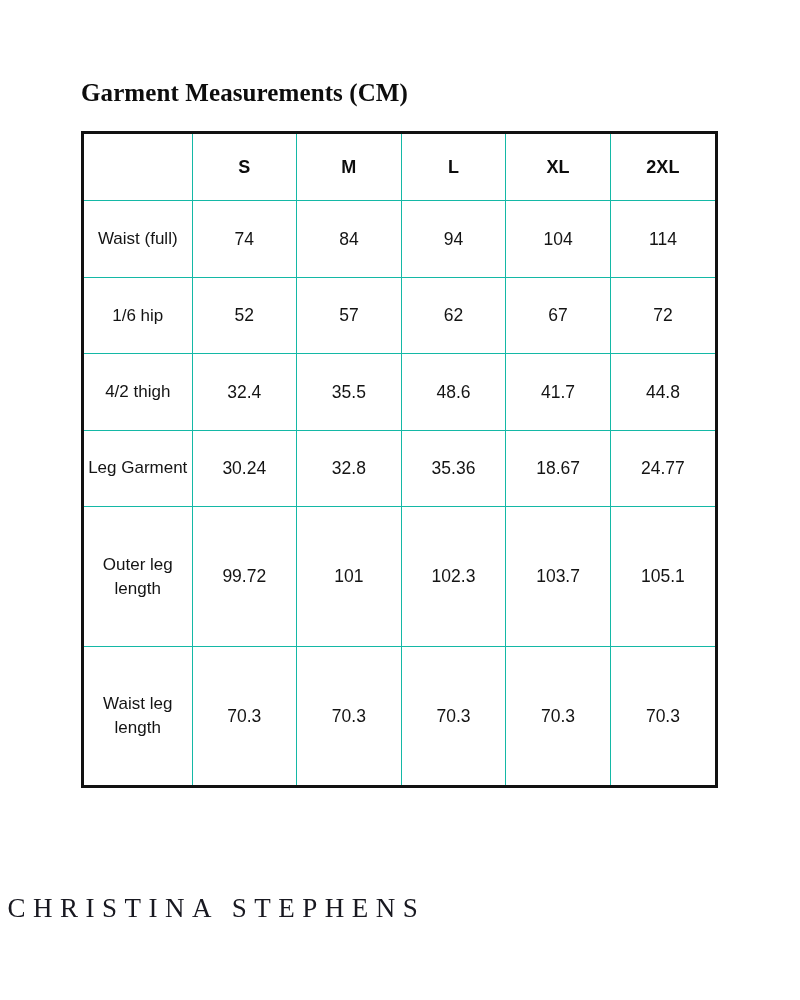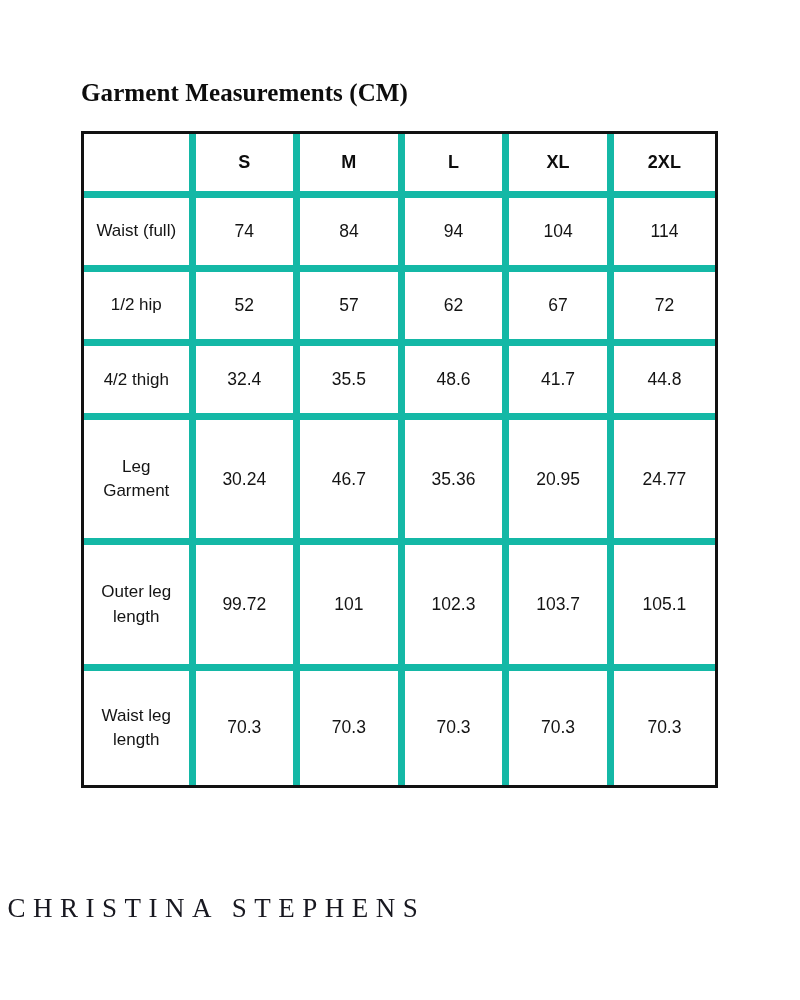--- a/index.html
+++ b/index.html
@@ -51,21 +51,21 @@
     width: 100%;
     height: 100%;
     border-collapse: collapse;
     table-layout: fixed;
   }
   table.size-table col.c-label { width: 108px; }
   table.size-table col.c-size  { width: 104.6px; }
 
   table.size-table td,
   table.size-table th {
-    border: 7px solid #14b8a6;
+    border: 1px solid #14b8a6;
     padding: 2px 4px;
     text-align: center;
     vertical-align: middle;
     box-sizing: border-box;
     background: #ffffff;
   }
   
   table.size-table tr:first-child td,
   table.size-table tr:first-child th { border-top: none; }
   table.size-table tr:last-child td,
@@ -142,41 +142,41 @@
           </tr>
           <tr>
             <td class="row-label">Waist (full)</td>
             <td class="value-cell">74</td>
             <td class="value-cell">84</td>
             <td class="value-cell">94</td>
             <td class="value-cell">104</td>
             <td class="value-cell">114</td>
           </tr>
           <tr>
-            <td class="row-label">1/2 hip</td>
+            <td class="row-label">1/6 hip</td>
             <td class="value-cell">52</td>
             <td class="value-cell">57</td>
             <td class="value-cell">62</td>
             <td class="value-cell">67</td>
             <td class="value-cell">72</td>
           </tr>
           <tr>
             <td class="row-label">4/2 thigh</td>
             <td class="value-cell">32.4</td>
             <td class="value-cell">35.5</td>
             <td class="value-cell">48.6</td>
             <td class="value-cell">41.7</td>
             <td class="value-cell">44.8</td>
           </tr>
           <tr>
             <td class="row-label">Leg Garment</td>
             <td class="value-cell">30.24</td>
-            <td class="value-cell">46.7</td>
+            <td class="value-cell">32.8</td>
             <td class="value-cell">35.36</td>
-            <td class="value-cell">20.95</td>
+            <td class="value-cell">18.67</td>
             <td class="value-cell">24.77</td>
           </tr>
           <tr>
             <td class="row-label">Outer leg length</td>
             <td class="value-cell">99.72</td>
             <td class="value-cell">101</td>
             <td class="value-cell">102.3</td>
             <td class="value-cell">103.7</td>
             <td class="value-cell">105.1</td>
           </tr>

